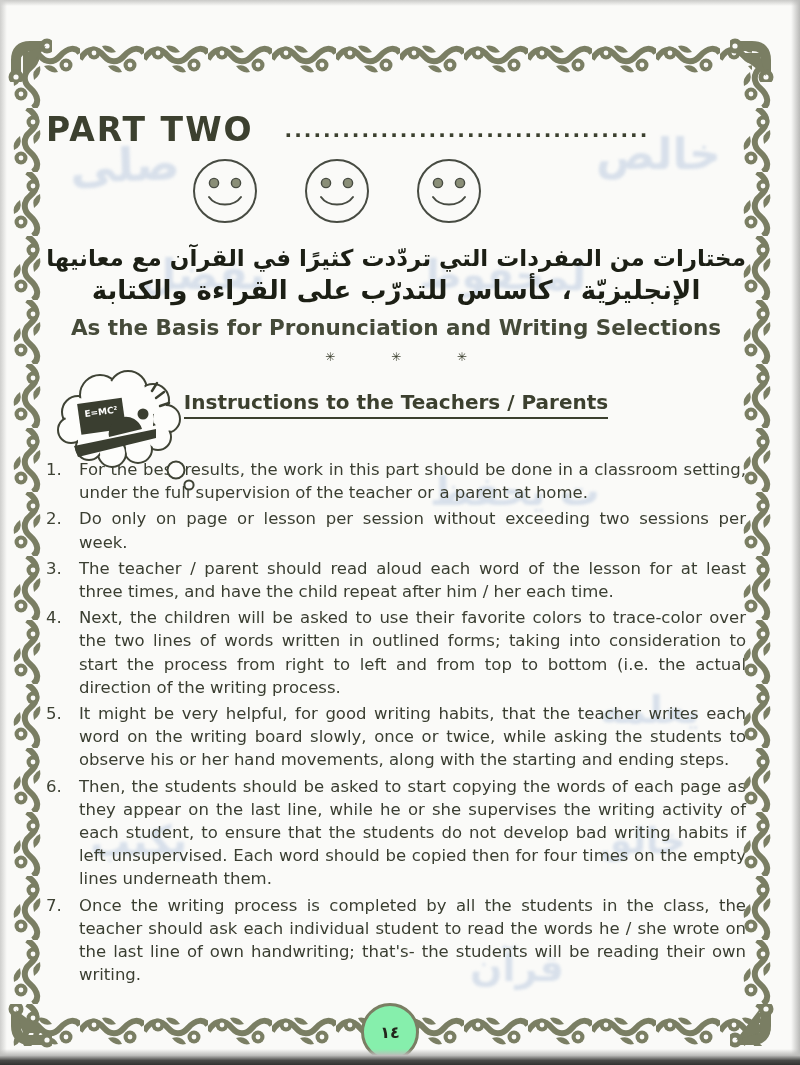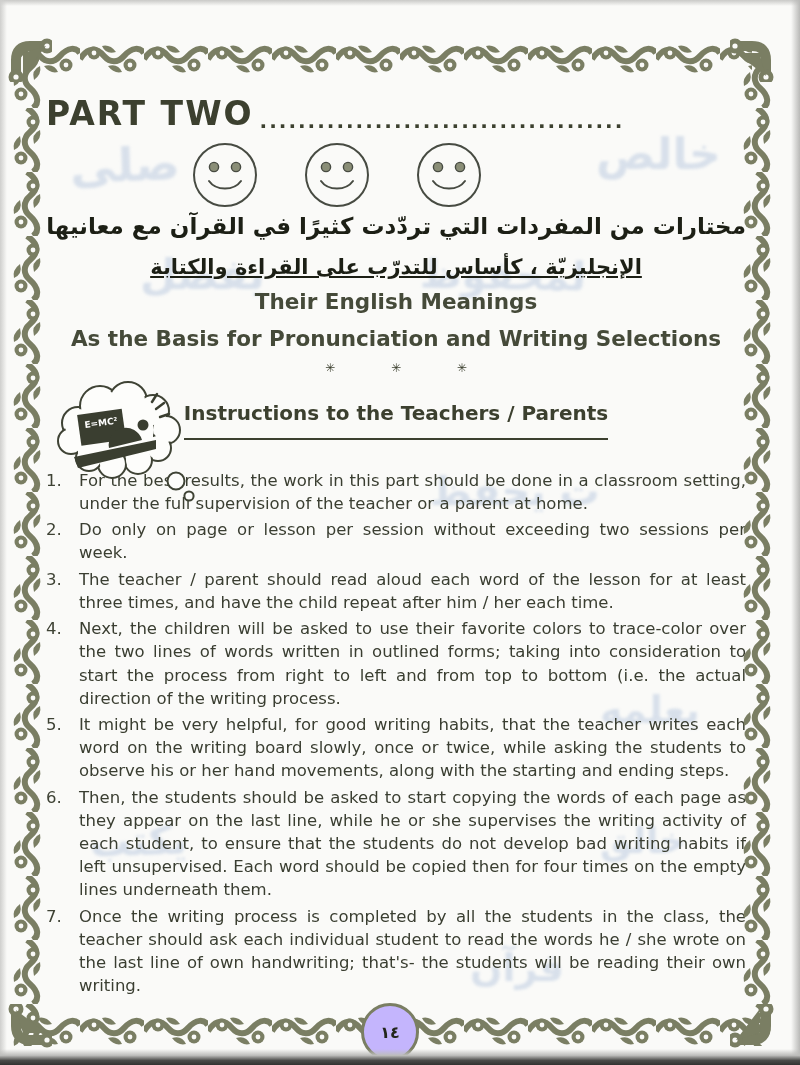--- a/index.html
+++ b/index.html
@@ -39,50 +39,50 @@
   .b-right{left:742px;top:44px;}
   .corner{position:absolute;z-index:4;width:46px;height:46px;}
   .c-tl{left:6px;top:36px;}
   .c-tr{left:730px;top:36px;transform:rotate(90deg);}
   .c-br{left:730px;top:1004px;transform:rotate(180deg);}
   .c-bl{left:6px;top:1004px;transform:rotate(270deg);}
 
   .page-number-badge{
     position:absolute;z-index:5;left:390px;top:1003px;transform:translateX(-50%);
     width:52px;height:52px;border-radius:50%;
-    background:#c4b5fd;border:3px solid #7a7e63;
+    background:#86efac;border:3px solid #7a7e63;
     display:flex;align-items:center;justify-content:center;
     font-size:16px;color:#23261c;font-weight:bold;
   }
 
   
   .content{position:absolute;z-index:2;left:46px;top:44px;width:700px;}
 
-  .header-row{display:flex;align-items:flex-end;margin-top:50px;}
+  .header-row{display:flex;align-items:center;margin-top:66px;gap:25px;}
   .part-two{font-size:33px;font-weight:bold;letter-spacing:2px;color:#3c402f;white-space:nowrap;}
   .leader-dots{flex:1;overflow:hidden;white-space:nowrap;font-size:20px;font-weight:bold;
     letter-spacing:2px;color:#3c402f;margin:0 6px;}
   .arabic-title{font-size:31px;font-weight:bold;color:#16190f;direction:rtl;white-space:nowrap;}
 
   .smiley-row{display:flex;justify-content:center;gap:42px;margin-top:6px;margin-right:118px;}
 
   .arabic-line{direction:rtl;text-align:center;color:#1c1f15;font-weight:bold;}
-  .arabic-1{font-size:23px;margin-top:4px;}
-  .arabic-2{font-size:21px;margin-top:16px;text-decoration:underline;}
+  .arabic-1{font-size:23px;margin-top:20px;}
+  .arabic-2{font-size:26px;margin-top:4px;}
 
   .eng-line{text-align:center;font-weight:bold;font-size:21.5px;color:#454a39;margin-top:9px;line-height:1.3;}
   .eng-1{margin-top:14px;}
 
   .separator{text-align:center;font-size:12px;letter-spacing:26px;color:#3c402f;
     margin-top:8px;padding-left:26px;}
 
   .instructions{position:relative;margin-top:2px;}
   .bubble-icon{position:absolute;left:2px;top:-22px;}
   .instr-heading{text-align:center;font-size:20px;font-weight:bold;color:#3c402f;margin-top:26px;}
-  .instr-heading span{border-bottom:2px solid #3c402f;padding-bottom:13px;}
+  .instr-heading span{border-bottom:2px solid #3c402f;padding-bottom:3px;}
 
   .instr-list{margin-top:44px;}
   .item{display:flex;margin-bottom:3px;}
   .item .num{flex:none;width:33px;font-size:16.5px;line-height:23.2px;}
   .item .txt{flex:1;font-size:16.5px;line-height:23.2px;text-align:justify;color:#3a3e31;}
 </style>
 </head>
 <body>
 
 <div class="page">
@@ -180,21 +180,20 @@
         <circle cx="35" cy="36" r="31" fill="none" stroke="#474b42" stroke-width="2"></circle>
         <circle cx="24" cy="28" r="4.6" fill="#8a8e77" stroke="#474b42" stroke-width="1.4"></circle>
         <circle cx="46" cy="28" r="4.6" fill="#8a8e77" stroke="#474b42" stroke-width="1.4"></circle>
         <path d="M19,42 C26,52 44,52 51,42" fill="none" stroke="#474b42" stroke-width="2" stroke-linecap="round"></path>
       </svg>
     </div>
 
     <div class="arabic-line arabic-1">مختارات من المفردات التي تردّدت كثيرًا في القرآن مع معانيها</div>
     <div class="arabic-line arabic-2">الإنجليزيّة ، كأساس للتدرّب على القراءة والكتابة</div>
 
-    <div class="eng-line">Their English Meanings</div>
     <div class="eng-line">As the Basis for Pronunciation and Writing Selections</div>
 
     <div class="separator">✳ ✳ ✳</div>
 
     <div class="instructions">
 
       <svg class="bubble-icon" width="152" height="126" viewBox="0 0 152 126">
         <g stroke="#3f4335" stroke-width="2" fill="#fdfdfb">
           <circle cx="30" cy="44" r="16"></circle>
             <circle cx="52" cy="27" r="20"></circle>

